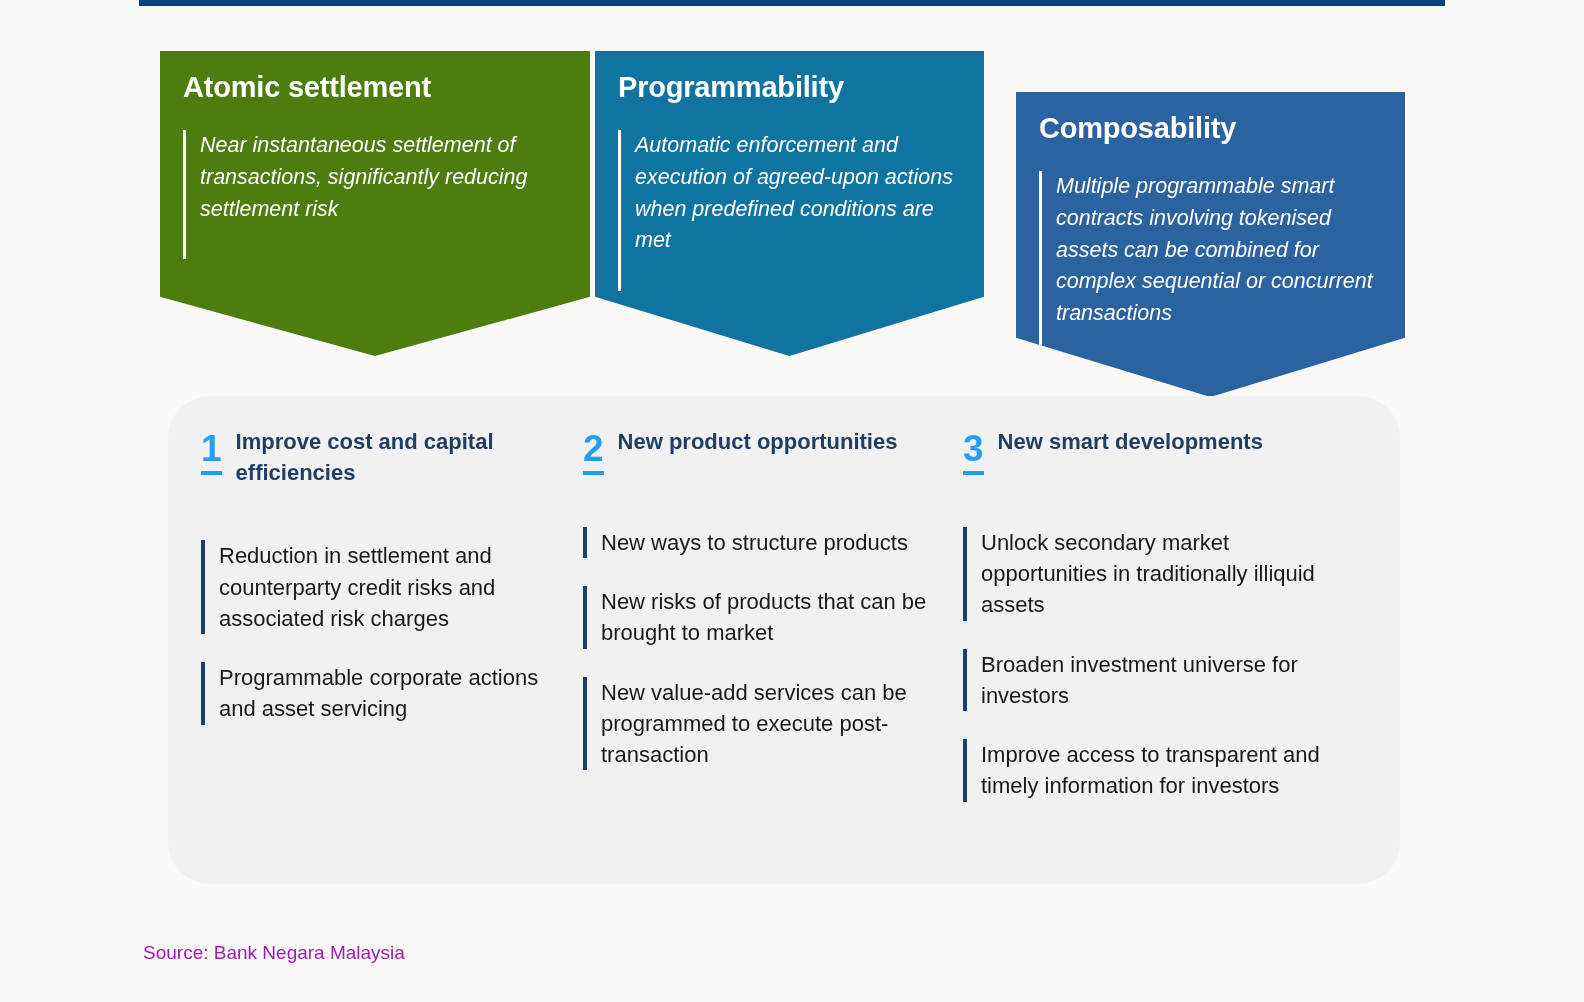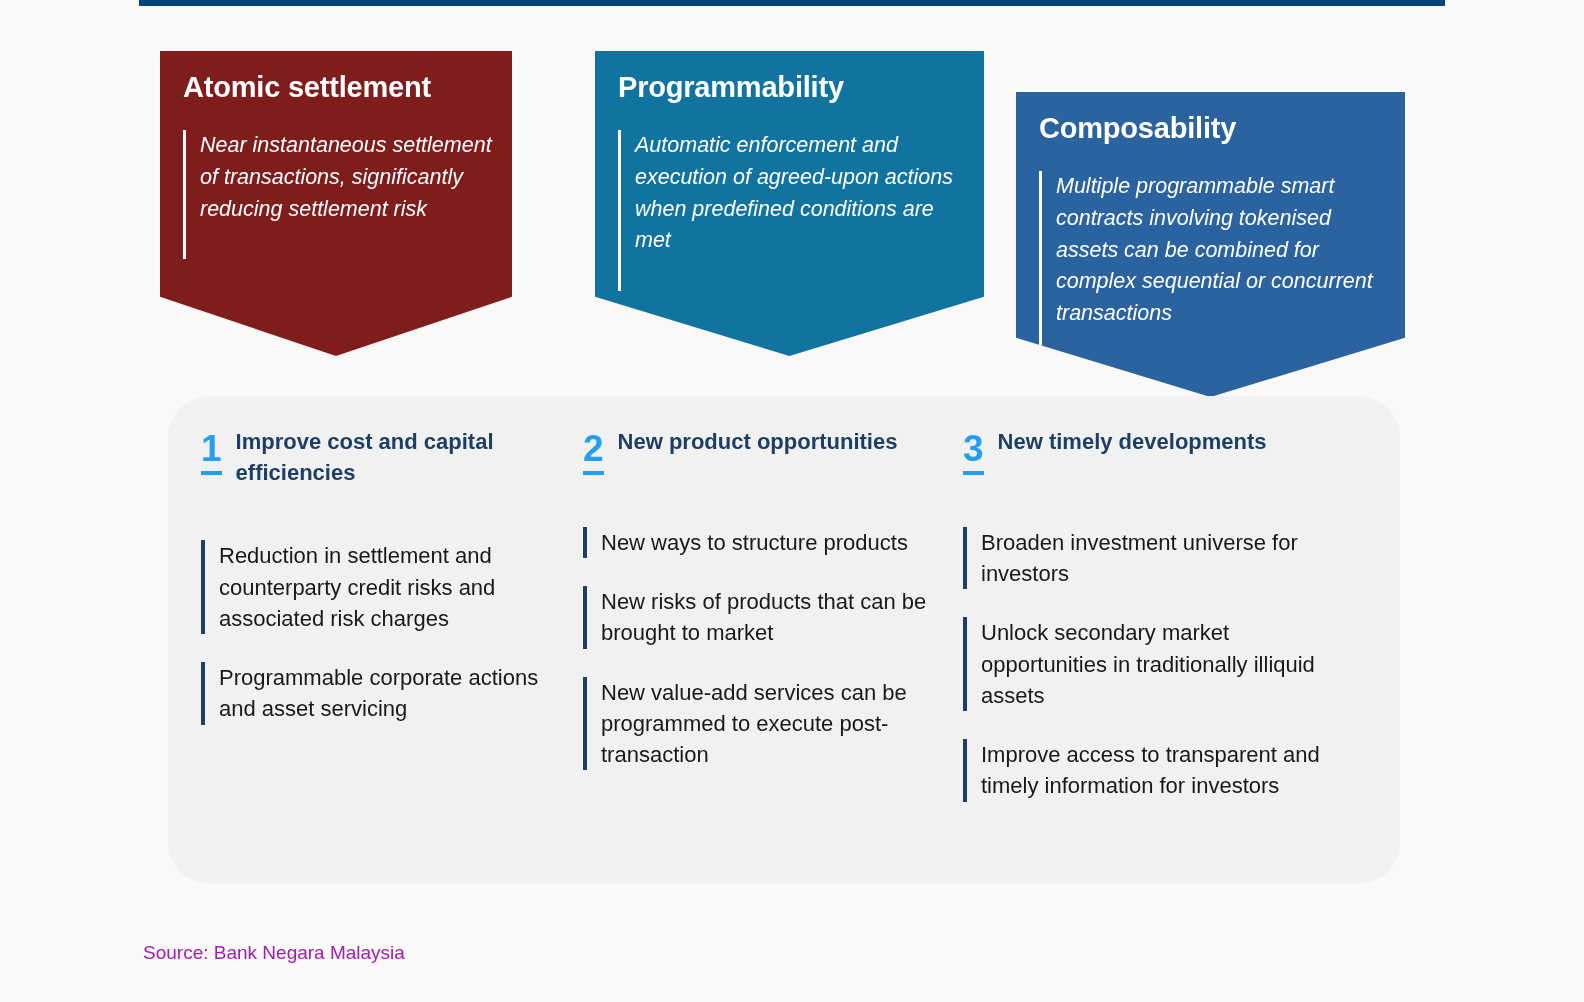--- a/index.html
+++ b/index.html
@@ -42,21 +42,21 @@
   }
 
   .banner {
     position: absolute;
     top: 0;
     height: 305px;
     -webkit-clip-path: polygon(0 0, 100% 0, 100% 80.6%, 50% 100%, 0 80.6%);
     clip-path: polygon(0 0, 100% 0, 100% 80.6%, 50% 100%, 0 80.6%);
     box-sizing: border-box;
   }
-  .banner.b1 { left: 160px;  width: 352px; background: #7f1d1d; }
+  .banner.b1 { left: 160px;  width: 430px; background: #4d7c0f; }
   .banner.b2 { left: 588px;  width: 389px; background: #1174a0; margin-left: 7px; }
   .banner.b3 { left: 1016px; width: 389px; background: #2b62a0; margin-top: 41px; }
 
   .banner-title {
     position: absolute;
     left: 23px;
     top: 20px;
     color: #ffffff;
     font-size: 29px;
     font-weight: bold;
@@ -227,33 +227,33 @@
         <div class="bullet">
           <div class="bullet-bar"></div>
           <div class="bullet-text">New value-add services can be programmed to execute post-transaction</div>
         </div>
       </div>
     </div>
 
     <div class="col c3">
       <div class="col-head">
         <div class="col-number">3</div>
-        <div class="col-title">New timely developments</div>
+        <div class="col-title">New smart developments</div>
       </div>
       <div class="bullets">
         <div class="bullet">
           <div class="bullet-bar"></div>
+          <div class="bullet-text">Unlock secondary market opportunities in traditionally illiquid assets</div>
+        </div>
+        <div class="bullet">
+          <div class="bullet-bar"></div>
           <div class="bullet-text">Broaden investment universe for investors</div>
         </div>
         <div class="bullet">
           <div class="bullet-bar"></div>
-          <div class="bullet-text">Unlock secondary market opportunities in traditionally illiquid assets</div>
-        </div>
-        <div class="bullet">
-          <div class="bullet-bar"></div>
           <div class="bullet-text">Improve access to transparent and timely information for investors</div>
         </div>
       </div>
     </div>
 
   </div>
 
   <div class="source">Source: Bank Negara Malaysia</div>
 
 </div>

